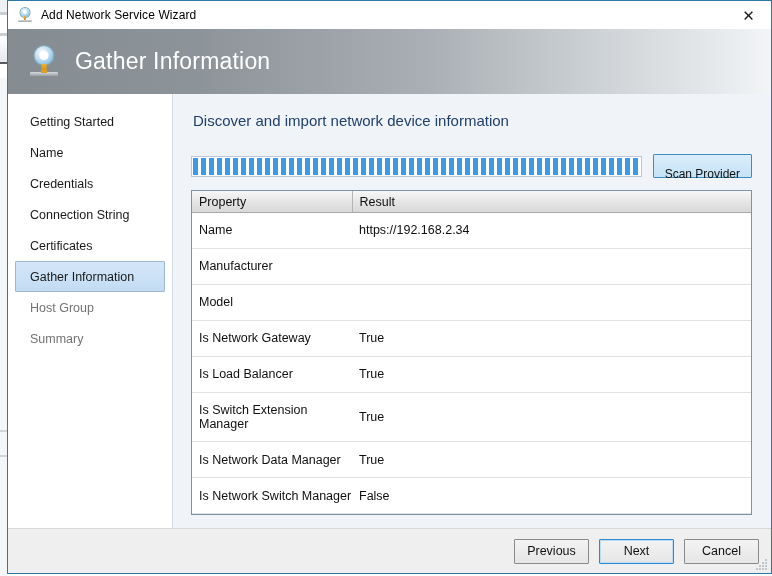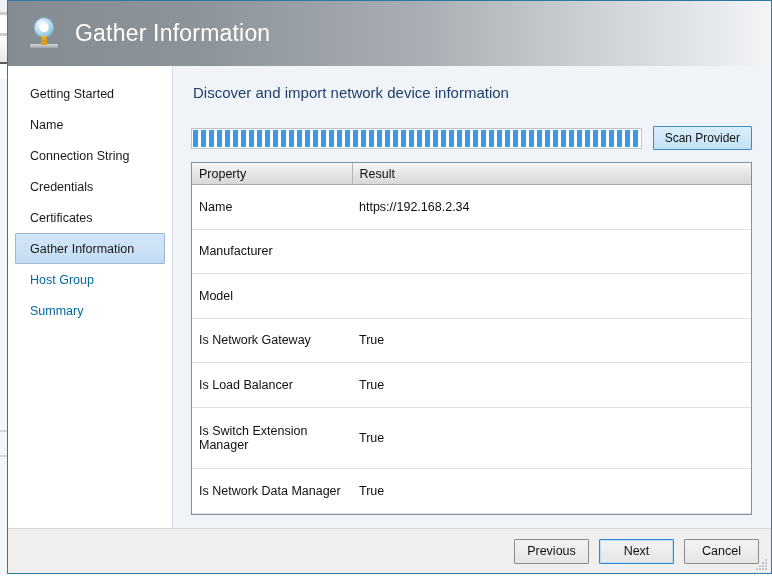--- a/index.html
+++ b/index.html
@@ -170,21 +170,21 @@
     color: #1a1a1a;
     border: 1px solid transparent;
     cursor: default;
     text-align: center;
   }
   .nav-item.selected {
     background: linear-gradient(to bottom, #d4e6f8 0%, #c3dcf3 100%);
     border: 1px solid #9cb9d1;
     border-radius: 1px;
   }
-  .nav-item.disabled { color: #0369a1; }
+  .nav-item.disabled { color: #737373; }
 
   .content {
     flex: 1 1 auto;
     background: #f0f4f8;
     padding: 18px 19px 0 18px;
     box-sizing: border-box;
     display: flex;
     flex-direction: column;
     min-width: 0;
   }
@@ -217,21 +217,21 @@
     width: calc(100% - 2px);
     background-image: repeating-linear-gradient(
       to right,
       #3b9ae8 0px, #3b9ae8 5px,
       #ffffff 5px, #ffffff 8px
     );
   }
   .scan-btn {
     flex: 0 0 auto;
     height: 24px;
-    padding: 0 11px;
+    padding: 8px 11px;
     font-size: 12px;
     color: #111;
     background: linear-gradient(to bottom, #daeefb 0%, #c4e3f7 100%);
     border: 1px solid #3c8dbc;
     border-radius: 1px;
     font-family: "Liberation Sans", sans-serif;
     cursor: default;
     line-height: 22px;
   }
 
@@ -322,20 +322,31 @@
   <div class="bg-strip-e"></div>
   <div class="bg-strip-f"></div>
   <div class="bg-strip-g"></div>
   <div class="bg-strip-h"></div>
   <div class="bg-strip-i"></div>
   <div class="bg-strip-j"></div>
 </div>
 
 <div class="window">
 
+  <div class="titlebar">
+    <span class="titlebar-icon">
+      <span class="ns-icon">
+        <span class="ns-gear"></span>
+        <span class="ns-stem"></span>
+        <span class="ns-base"></span>
+      </span>
+    </span>
+    <span class="titlebar-text">Add Network Service Wizard</span>
+    <div class="close-btn">✕</div>
+  </div>
 
   <div class="banner">
     <span class="banner-icon">
       <span class="ns-icon">
         <span class="ns-gear"></span>
         <span class="ns-stem"></span>
         <span class="ns-base"></span>
       </span>
     </span>
     <span class="banner-title">Gather Information</span>
@@ -344,24 +355,24 @@
   <div class="body-row">
 
     <div class="sidebar">
       <div class="nav-item">
         <span>Getting Started</span>
       </div>
       <div class="nav-item">
         <span>Name</span>
       </div>
       <div class="nav-item">
+        <span>Credentials</span>
+      </div>
+      <div class="nav-item">
         <span>Connection String</span>
-      </div>
-      <div class="nav-item">
-        <span>Credentials</span>
       </div>
       <div class="nav-item">
         <span>Certificates</span>
       </div>
       <div class="nav-item selected">
         <span>Gather Information</span>
       </div>
       <div class="nav-item disabled">
         <span>Host Group</span>
       </div>
@@ -413,20 +424,24 @@
               <td>Is Load Balancer</td>
               <td>True</td>
             </tr>
             <tr>
               <td>Is Switch Extension Manager</td>
               <td>True</td>
             </tr>
             <tr>
               <td>Is Network Data Manager</td>
               <td>True</td>
+            </tr>
+            <tr>
+              <td>Is Network Switch Manager</td>
+              <td>False</td>
             </tr>
           </tbody>
         </table>
         <div class="table-filler"></div>
       </div>
     </div>
   </div>
 
   <div class="footer">
     <button class="btn">Previous</button>

